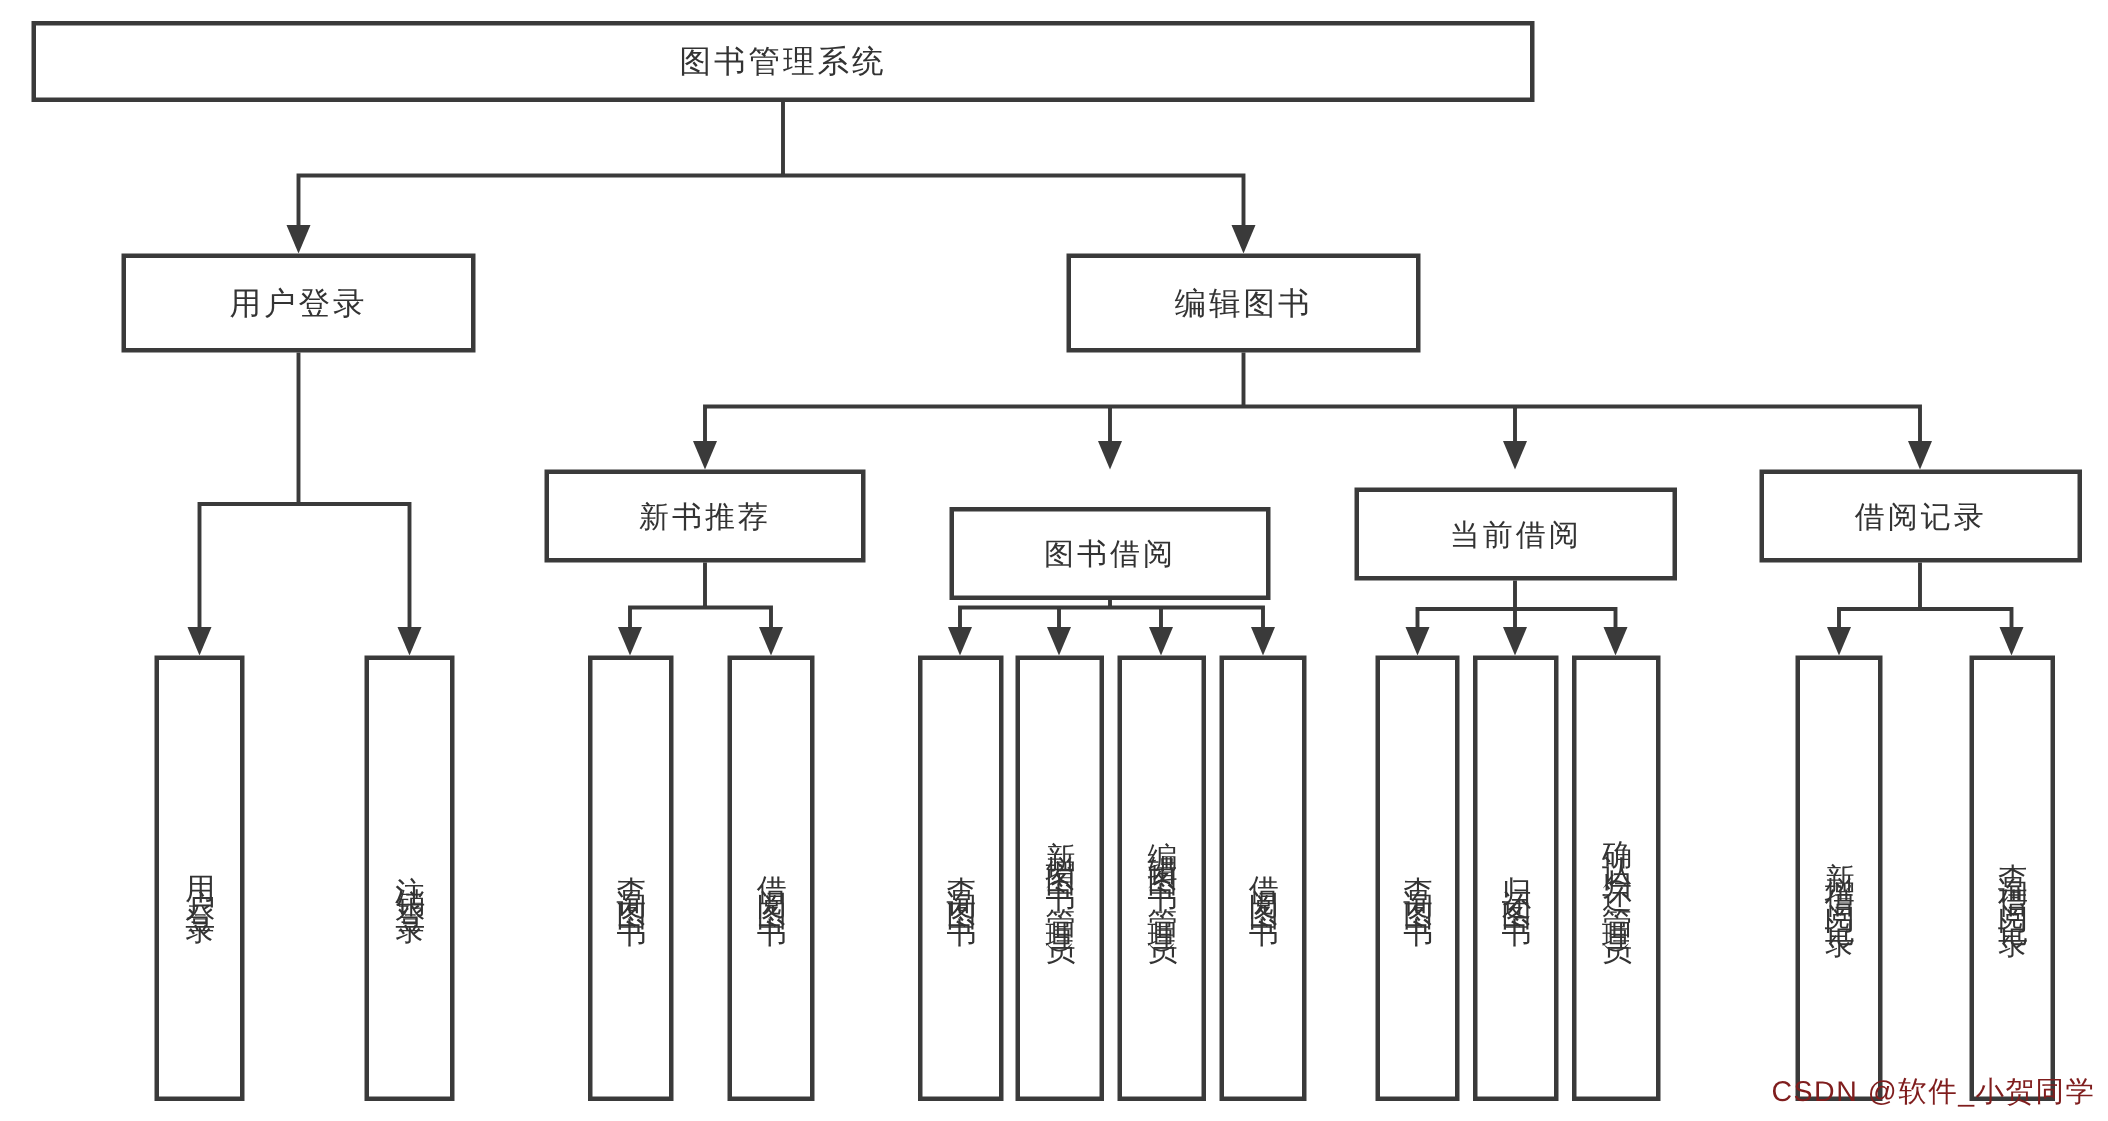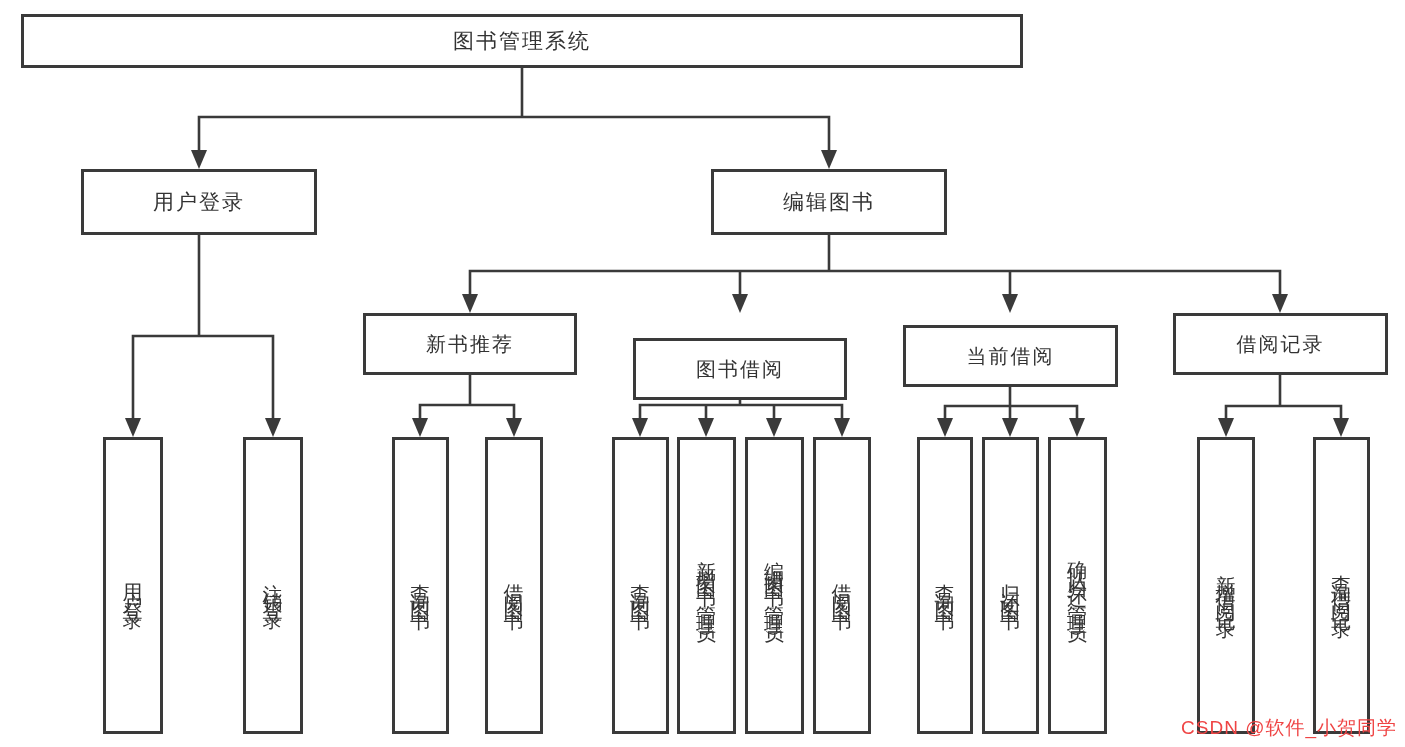--- a/index.html
+++ b/index.html
@@ -29,21 +29,21 @@
     background:#ffffff;
     display:flex;align-items:center;justify-content:center;
     writing-mode:vertical-rl;text-orientation:mixed;
     font-size:20px;letter-spacing:9px;line-height:1;
     z-index:2;
   }
   .watermark{
     position:absolute;
     right:8px;bottom:6px;
     font-size:19px;letter-spacing:1px;
-    color:#ef4444;
+    color:#7f1d1d;
     z-index:5;white-space:nowrap;
   }
 </style>
 </head>
 <body>
 
 <div id="canvas">
 
   <svg id="wires" width="1405" height="747" viewBox="0 0 1405 747">
     <g stroke="#3a3a3a" stroke-width="2.6" fill="none" stroke-linecap="square">

